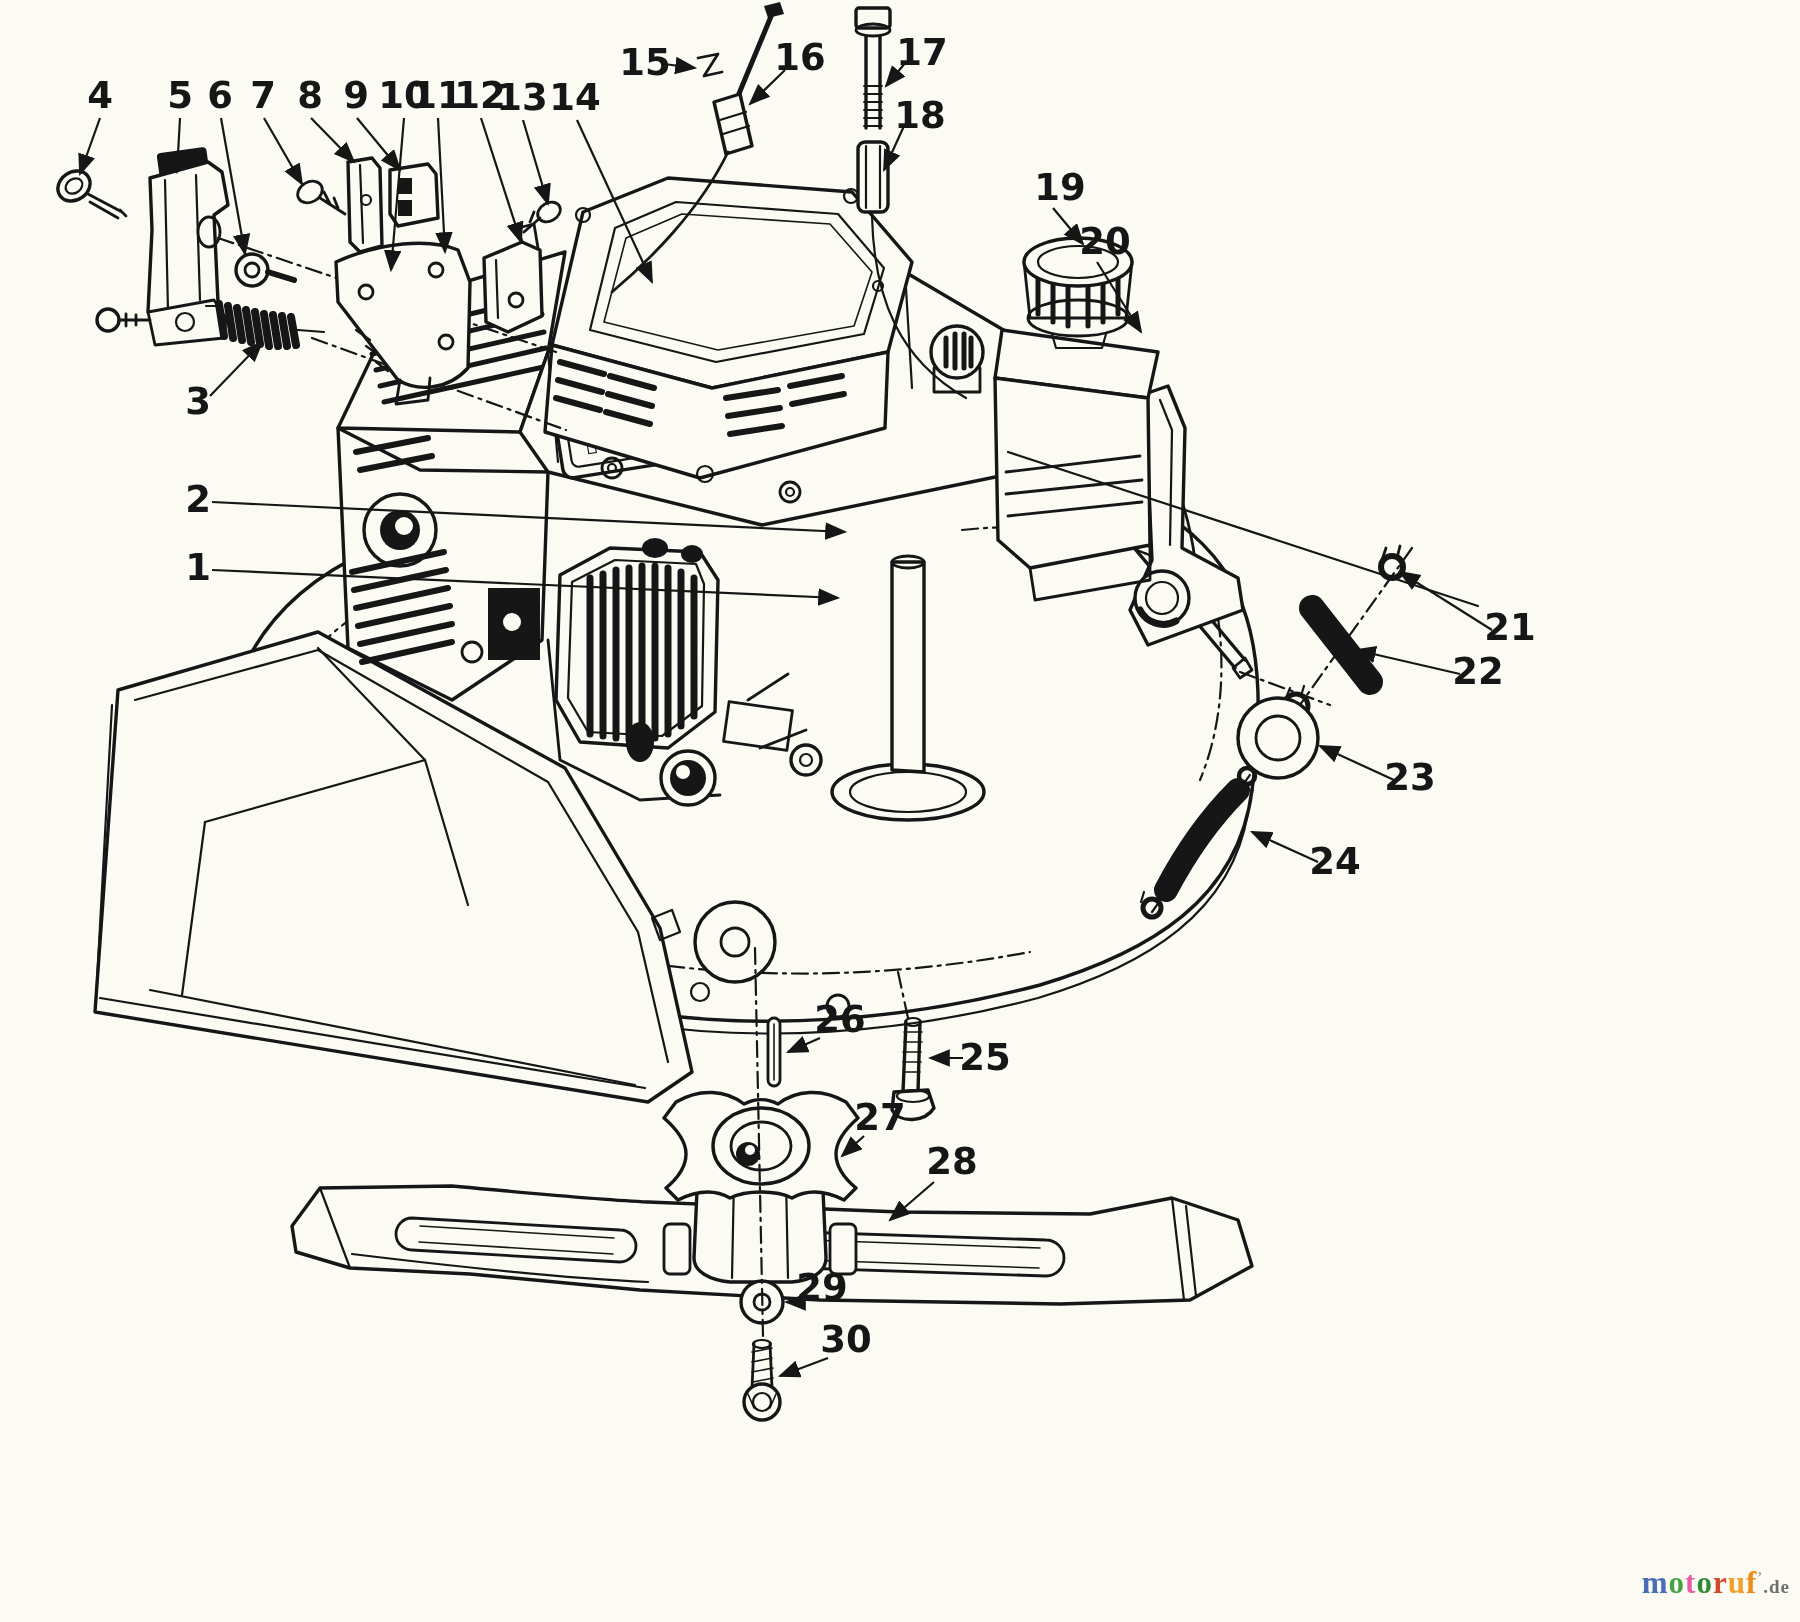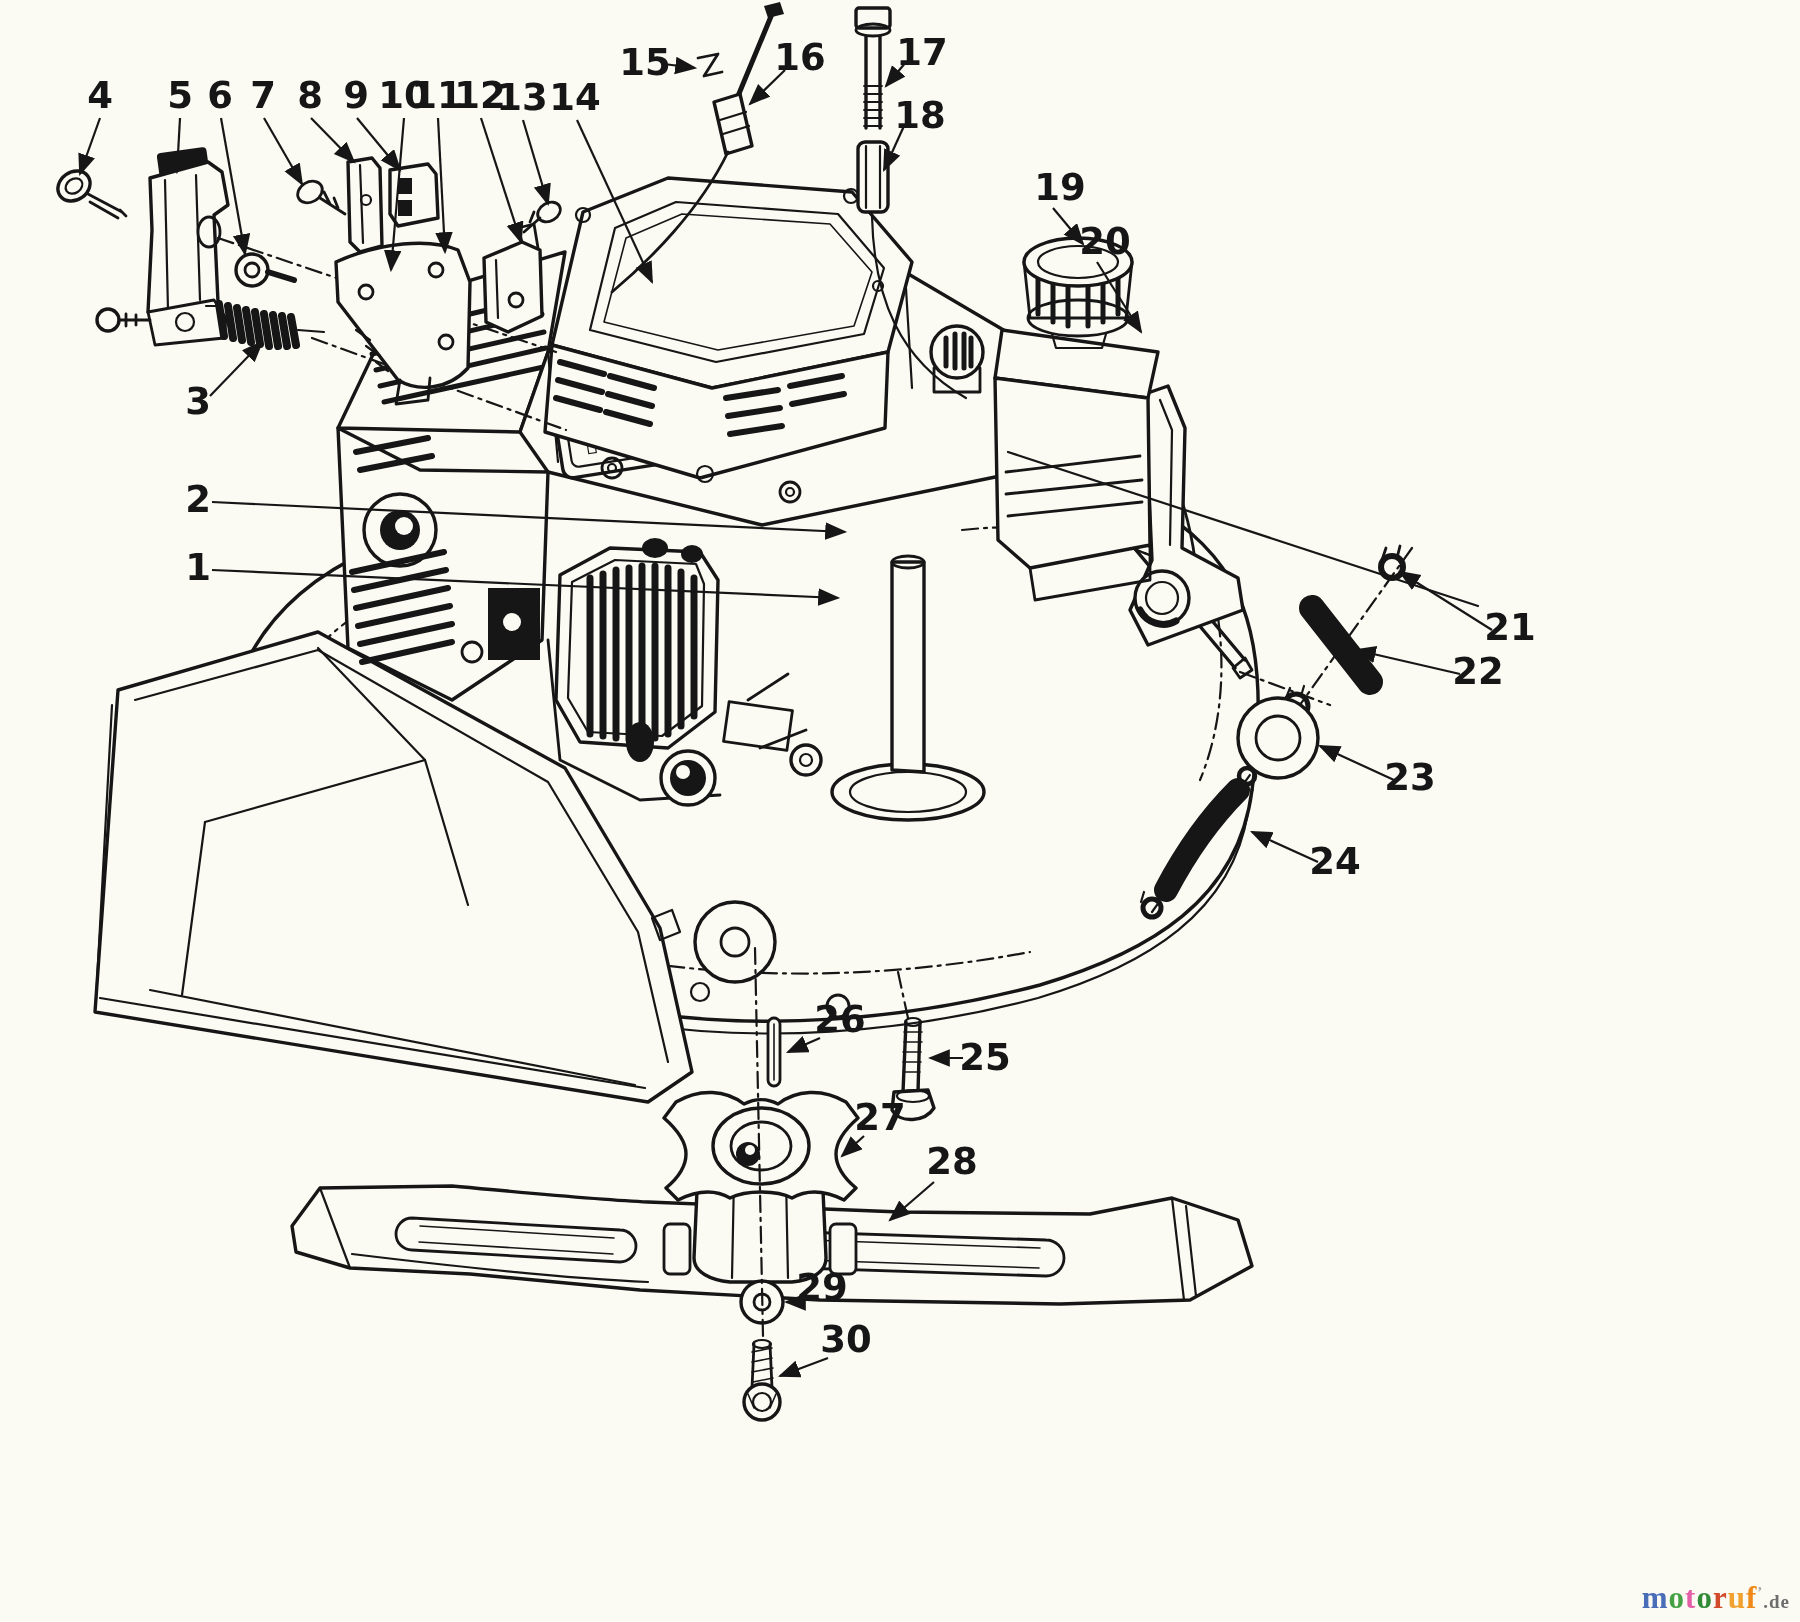--- a/index.html
+++ b/index.html
@@ -9,21 +9,21 @@
   .ln{fill:none;stroke:#161616;stroke-linecap:round;stroke-linejoin:round;}
   .w1{stroke-width:1.6;} .w2{stroke-width:2.2;} .w25{stroke-width:2.8;} .w3{stroke-width:3.4;}
   .w5{stroke-width:5;} .w6{stroke-width:6;} .w7{stroke-width:7;}
   .bg{fill:#fbfbf4;}
   .blk{fill:#161616;stroke:none;}
   .dash{stroke-dasharray:16 6 3 6;}
   .leader{fill:none;stroke:#161616;stroke-width:2.2;}
   .callout-num{font:700 37px "DejaVu Sans",sans-serif;fill:#161616;text-anchor:middle;}
   .badge-text{font:700 34px "DejaVu Sans",sans-serif;letter-spacing:7px;fill:#fbfbf4;
               stroke:#161616;stroke-width:2.4;paint-order:stroke;text-anchor:middle;}
-  #watermark{position:absolute;right:10px;bottom:6px;font:700 31px "Liberation Serif",serif;
+  #watermark{position:absolute;right:10px;bottom:21px;font:700 31px "Liberation Serif",serif;
              letter-spacing:1px;user-select:none;margin-top:48px;}
   #watermark .wm-mark{font-size:15px;vertical-align:super;}
   #watermark .wm-suffix{font-size:19px;}
 </style>
 </head>
 <body>
 
 <div id="stage">
 <svg viewBox="0 0 1800 1622" width="1800" height="1622">
   <defs>

